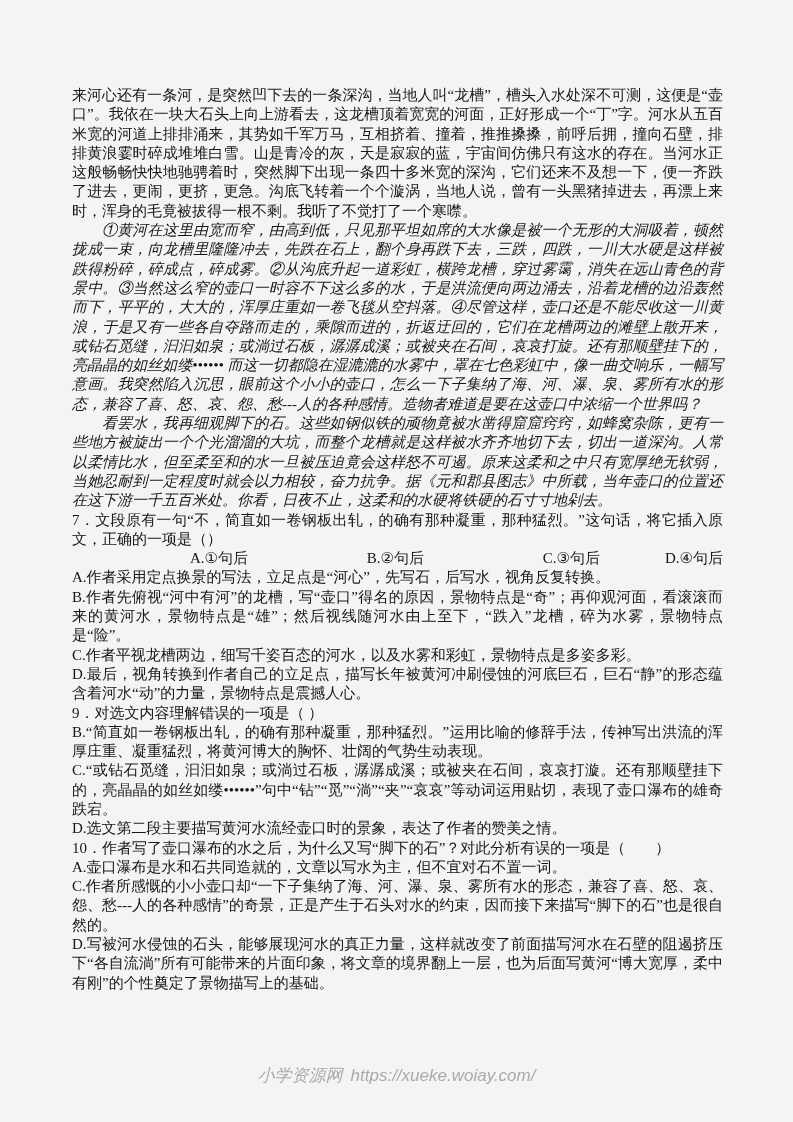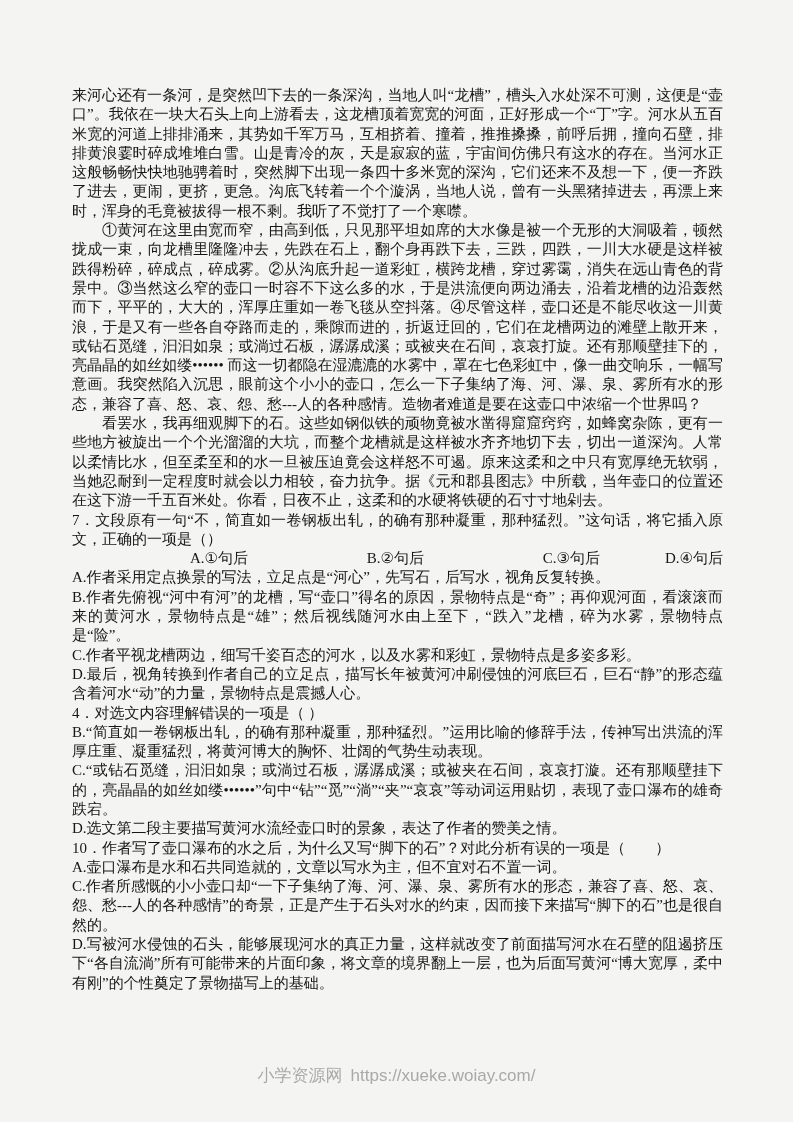--- a/index.html
+++ b/index.html
@@ -19,34 +19,35 @@
   .content {
     position: absolute;
     left: 72px; top: 86px;
     width: 651px;
     font-size: 15px;
     line-height: 19.3px;
     text-align: justify;
     text-justify: inter-ideograph;
   }
   .para { margin: 0; }
-  .indent { text-indent: 2em; }
+  .indent { text-indent: 2em; font-style: italic; }
   .options-row {
     display: grid;
     grid-template-columns: 176px 176px 176px 1fr;
     text-align: right;
   }
   .opt-cell { white-space: nowrap; }
   .footer {
     position: absolute;
     left: 0; right: 0; top: 1064px;
     text-align: center;
     font-family: "Liberation Sans", "DejaVu Sans", sans-serif;
     font-size: 17px;
     color: #a9a9a9;
+    font-style: italic;
   }
   .footer .site { margin-right: 8px; }
 </style>
 </head>
 <body>
 
 <div class="page">
   <div class="content">
 
     <p class="para">来河心还有一条河，是突然凹下去的一条深沟，当地人叫“龙槽”，槽头入水处深不可测，这便是“壶口”。我依在一块大石头上向上游看去，这龙槽顶着宽宽的河面，正好形成一个“丁”字。河水从五百米宽的河道上排排涌来，其势如千军万马，互相挤着、撞着，推推搡搡，前呼后拥，撞向石壁，排排黄浪霎时碎成堆堆白雪。山是青冷的灰，天是寂寂的蓝，宇宙间仿佛只有这水的存在。当河水正这般畅畅快快地驰骋着时，突然脚下出现一条四十多米宽的深沟，它们还来不及想一下，便一齐跌了进去，更闹，更挤，更急。沟底飞转着一个个漩涡，当地人说，曾有一头黑猪掉进去，再漂上来时，浑身的毛竟被拔得一根不剩。我听了不觉打了一个寒噤。</p>
@@ -66,21 +67,21 @@
     </div>
 
     <div class="question">
       <p class="para">A.作者采用定点换景的写法，立足点是“河心”，先写石，后写水，视角反复转换。</p>
       <p class="para">B.作者先俯视“河中有河”的龙槽，写“壶口”得名的原因，景物特点是“奇”；再仰观河面，看滚滚而来的黄河水，景物特点是“雄”；然后视线随河水由上至下，“跌入”龙槽，碎为水雾，景物特点是“险”。</p>
       <p class="para">C.作者平视龙槽两边，细写千姿百态的河水，以及水雾和彩虹，景物特点是多姿多彩。</p>
       <p class="para">D.最后，视角转换到作者自己的立足点，描写长年被黄河冲刷侵蚀的河底巨石，巨石“静”的形态蕴含着河水“动”的力量，景物特点是震撼人心。</p>
     </div>
 
     <div class="question">
-      <p class="para">4．对选文内容理解错误的一项是（ ）</p>
+      <p class="para">9．对选文内容理解错误的一项是（ ）</p>
       <p class="para">B.“简直如一卷钢板出轧，的确有那种凝重，那种猛烈。”运用比喻的修辞手法，传神写出洪流的浑厚庄重、凝重猛烈，将黄河博大的胸怀、壮阔的气势生动表现。</p>
       <p class="para">C.“或钻石觅缝，汩汩如泉；或淌过石板，潺潺成溪；或被夹在石间，哀哀打漩。还有那顺壁挂下的，亮晶晶的如丝如缕••••••”句中“钻”“觅”“淌”“夹”“哀哀”等动词运用贴切，表现了壶口瀑布的雄奇跌宕。</p>
       <p class="para">D.选文第二段主要描写黄河水流经壶口时的景象，表达了作者的赞美之情。</p>
     </div>
 
     <div class="question">
       <p class="para">10．作者写了壶口瀑布的水之后，为什么又写“脚下的石”？对此分析有误的一项是（　　）</p>
       <p class="para">A.壶口瀑布是水和石共同造就的，文章以写水为主，但不宜对石不置一词。</p>
       <p class="para">C.作者所感慨的小小壶口却“一下子集纳了海、河、瀑、泉、雾所有水的形态，兼容了喜、怒、哀、怨、愁---人的各种感情”的奇景，正是产生于石头对水的约束，因而接下来描写“脚下的石”也是很自然的。</p>
       <p class="para">D.写被河水侵蚀的石头，能够展现河水的真正力量，这样就改变了前面描写河水在石壁的阻遏挤压下“各自流淌”所有可能带来的片面印象，将文章的境界翻上一层，也为后面写黄河“博大宽厚，柔中有刚”的个性奠定了景物描写上的基础。</p>

